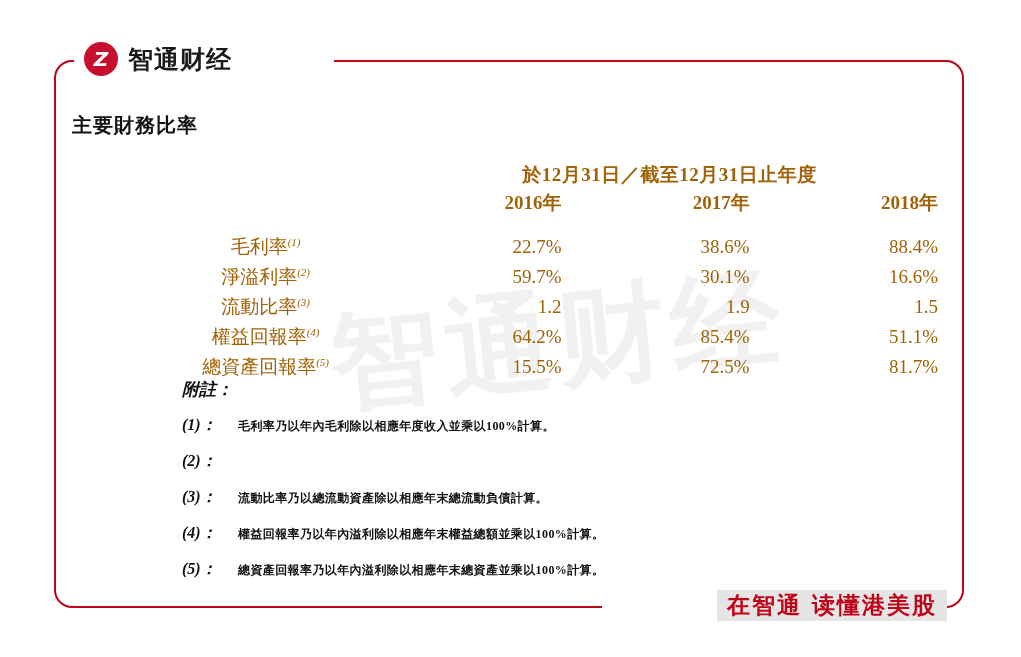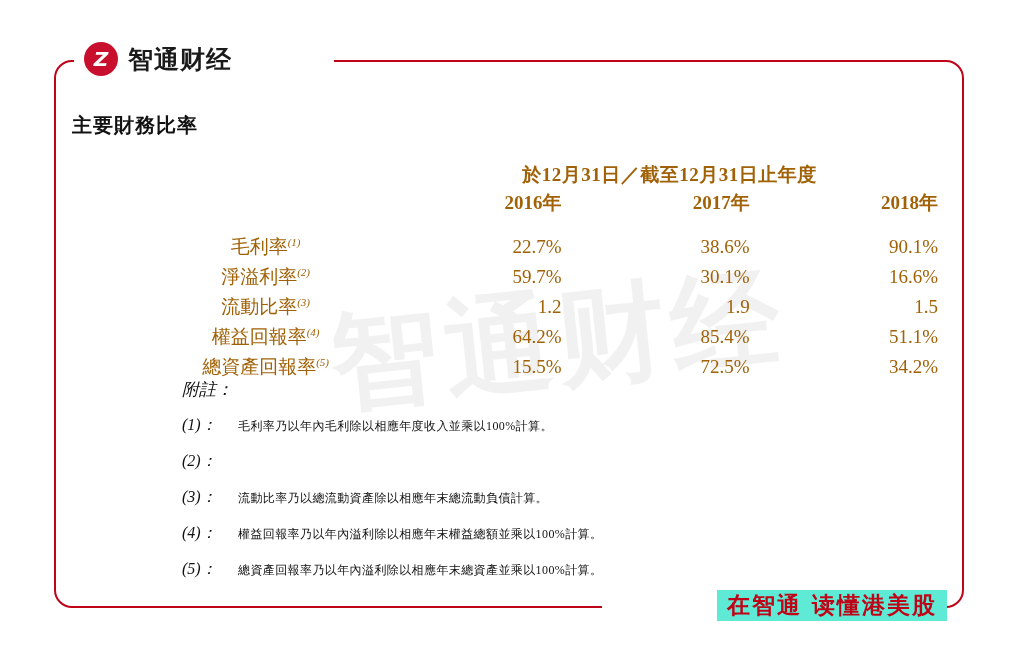--- a/index.html
+++ b/index.html
@@ -78,21 +78,21 @@
     font-weight: bold;
     color: #1a1a1a;
     letter-spacing: 1px;
   }
 
   
   #slogan {
     position: absolute;
     right: 74px;
     bottom: 36px;
-    background: #5eead4;
+    background: #e5e5e5;
     padding: 0 10px;
     font-family: "DejaVu Sans", sans-serif;
     font-size: 23px;
     font-weight: bold;
     color: #c00418;
     letter-spacing: 2px;
     z-index: 5;
   }
 
   
@@ -173,20 +173,21 @@
     font-size: 19px;
     padding: 2px 14px 2px 0 !important;
   }
 
   
   #notes {
     position: absolute;
     left: 118px;
     top: 278px;
     width: 760px;
+    font-weight: bold;
   }
   #notes-title {
     font-style: italic;
     font-size: 17px;
     color: #111;
     margin-bottom: 14px;
   }
   .note-row {
     display: flex;
     align-items: baseline;
@@ -237,21 +238,21 @@
         <td class="yr">2016年</td>
         <td class="yr">2017年</td>
         <td class="yr">2018年</td>
       </tr>
     </thead>
     <tbody>
       <tr>
         <td class="row-label"><span>毛利率</span><sup>(1)</sup></td>
         <td class="num">22.7%</td>
         <td class="num">38.6%</td>
-        <td class="num">90.1%</td>
+        <td class="num">88.4%</td>
       </tr>
       <tr>
         <td class="row-label"><span>淨溢利率</span><sup>(2)</sup></td>
         <td class="num">59.7%</td>
         <td class="num">30.1%</td>
         <td class="num">16.6%</td>
       </tr>
       <tr>
         <td class="row-label"><span>流動比率</span><sup>(3)</sup></td>
         <td class="num">1.2</td>
@@ -261,21 +262,21 @@
       <tr>
         <td class="row-label"><span>權益回報率</span><sup>(4)</sup></td>
         <td class="num">64.2%</td>
         <td class="num">85.4%</td>
         <td class="num">51.1%</td>
       </tr>
       <tr>
         <td class="row-label"><span>總資產回報率</span><sup>(5)</sup></td>
         <td class="num">15.5%</td>
         <td class="num">72.5%</td>
-        <td class="num">34.2%</td>
+        <td class="num">81.7%</td>
       </tr>
     </tbody>
   </table>
 
   <div id="notes">
     <div id="notes-title">附註：</div>
 
     <div class="note-row">
       <div class="note-idx">(1)：</div>
       <div class="note-text">毛利率乃以年內毛利除以相應年度收入並乘以100%計算。</div>

